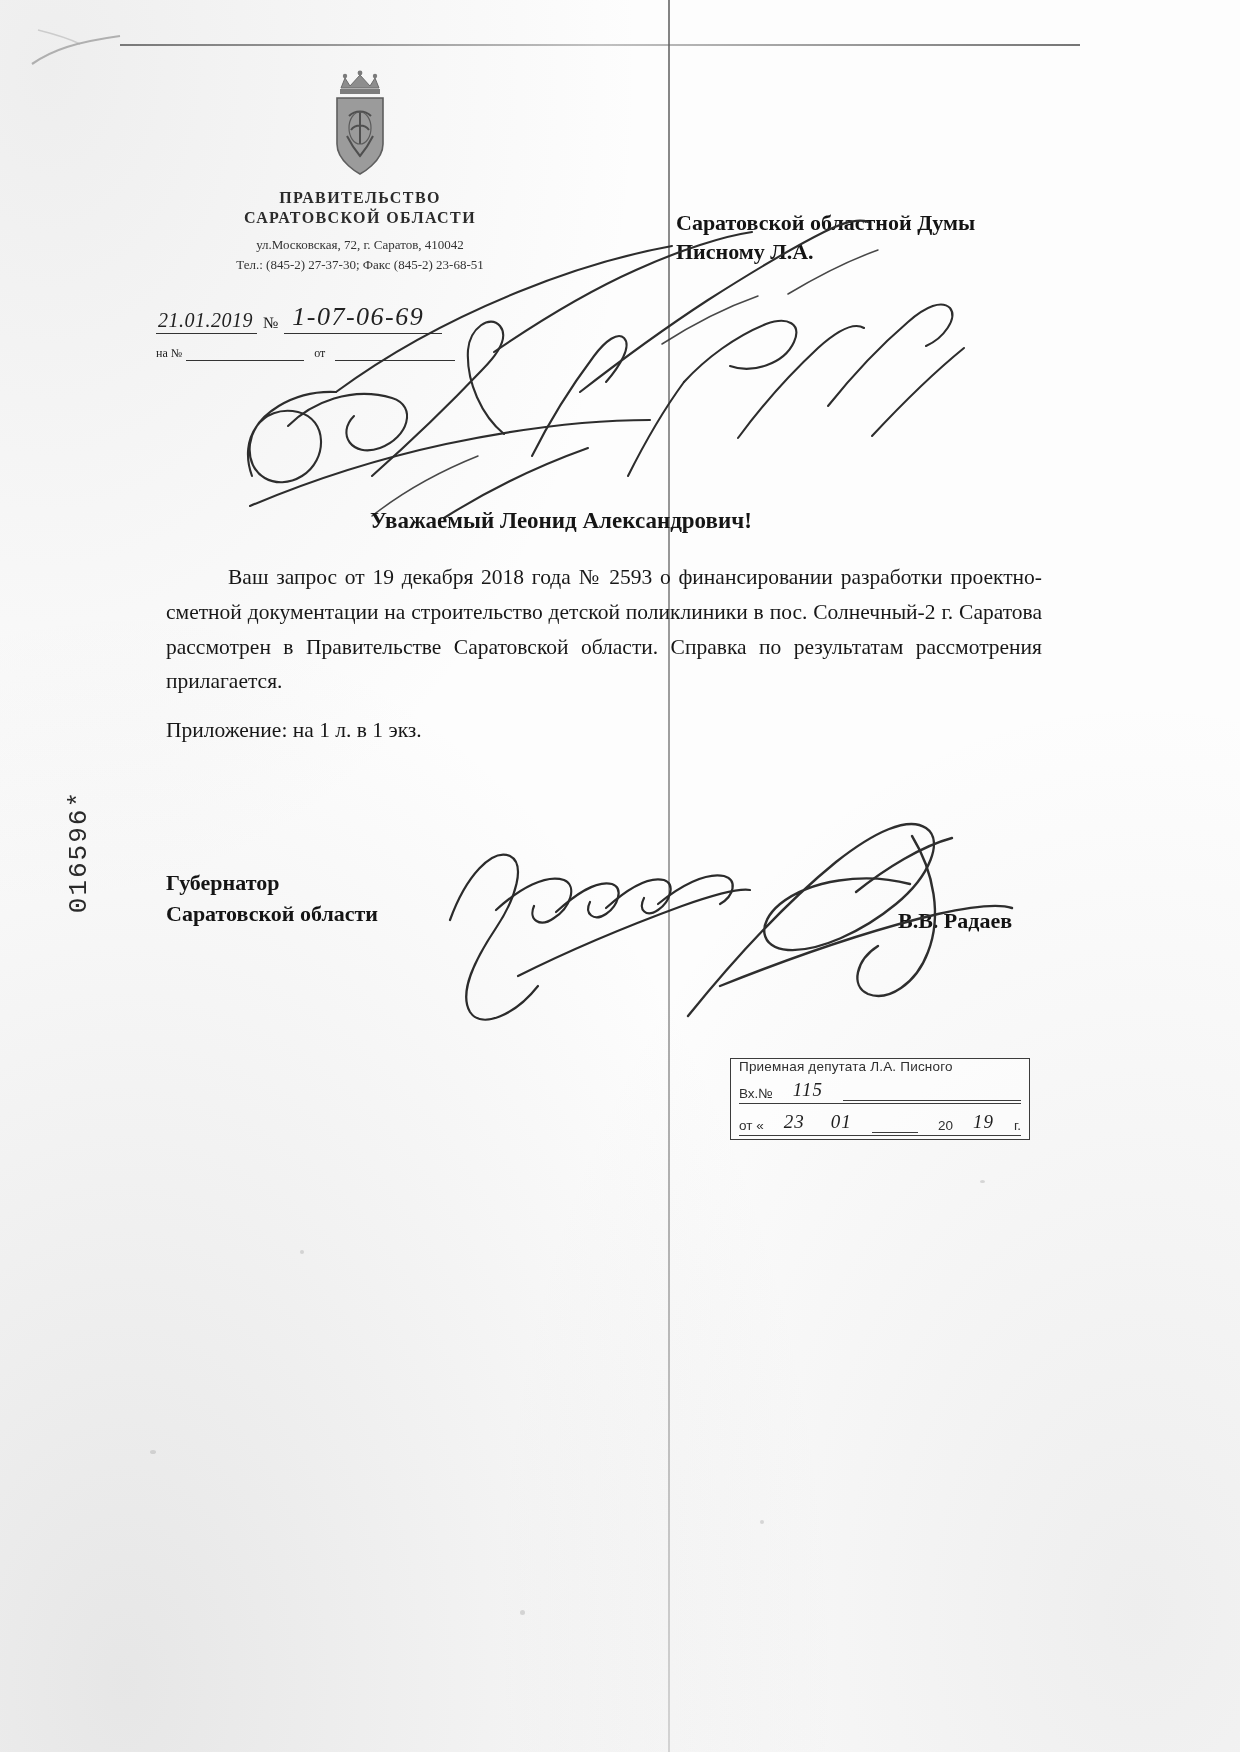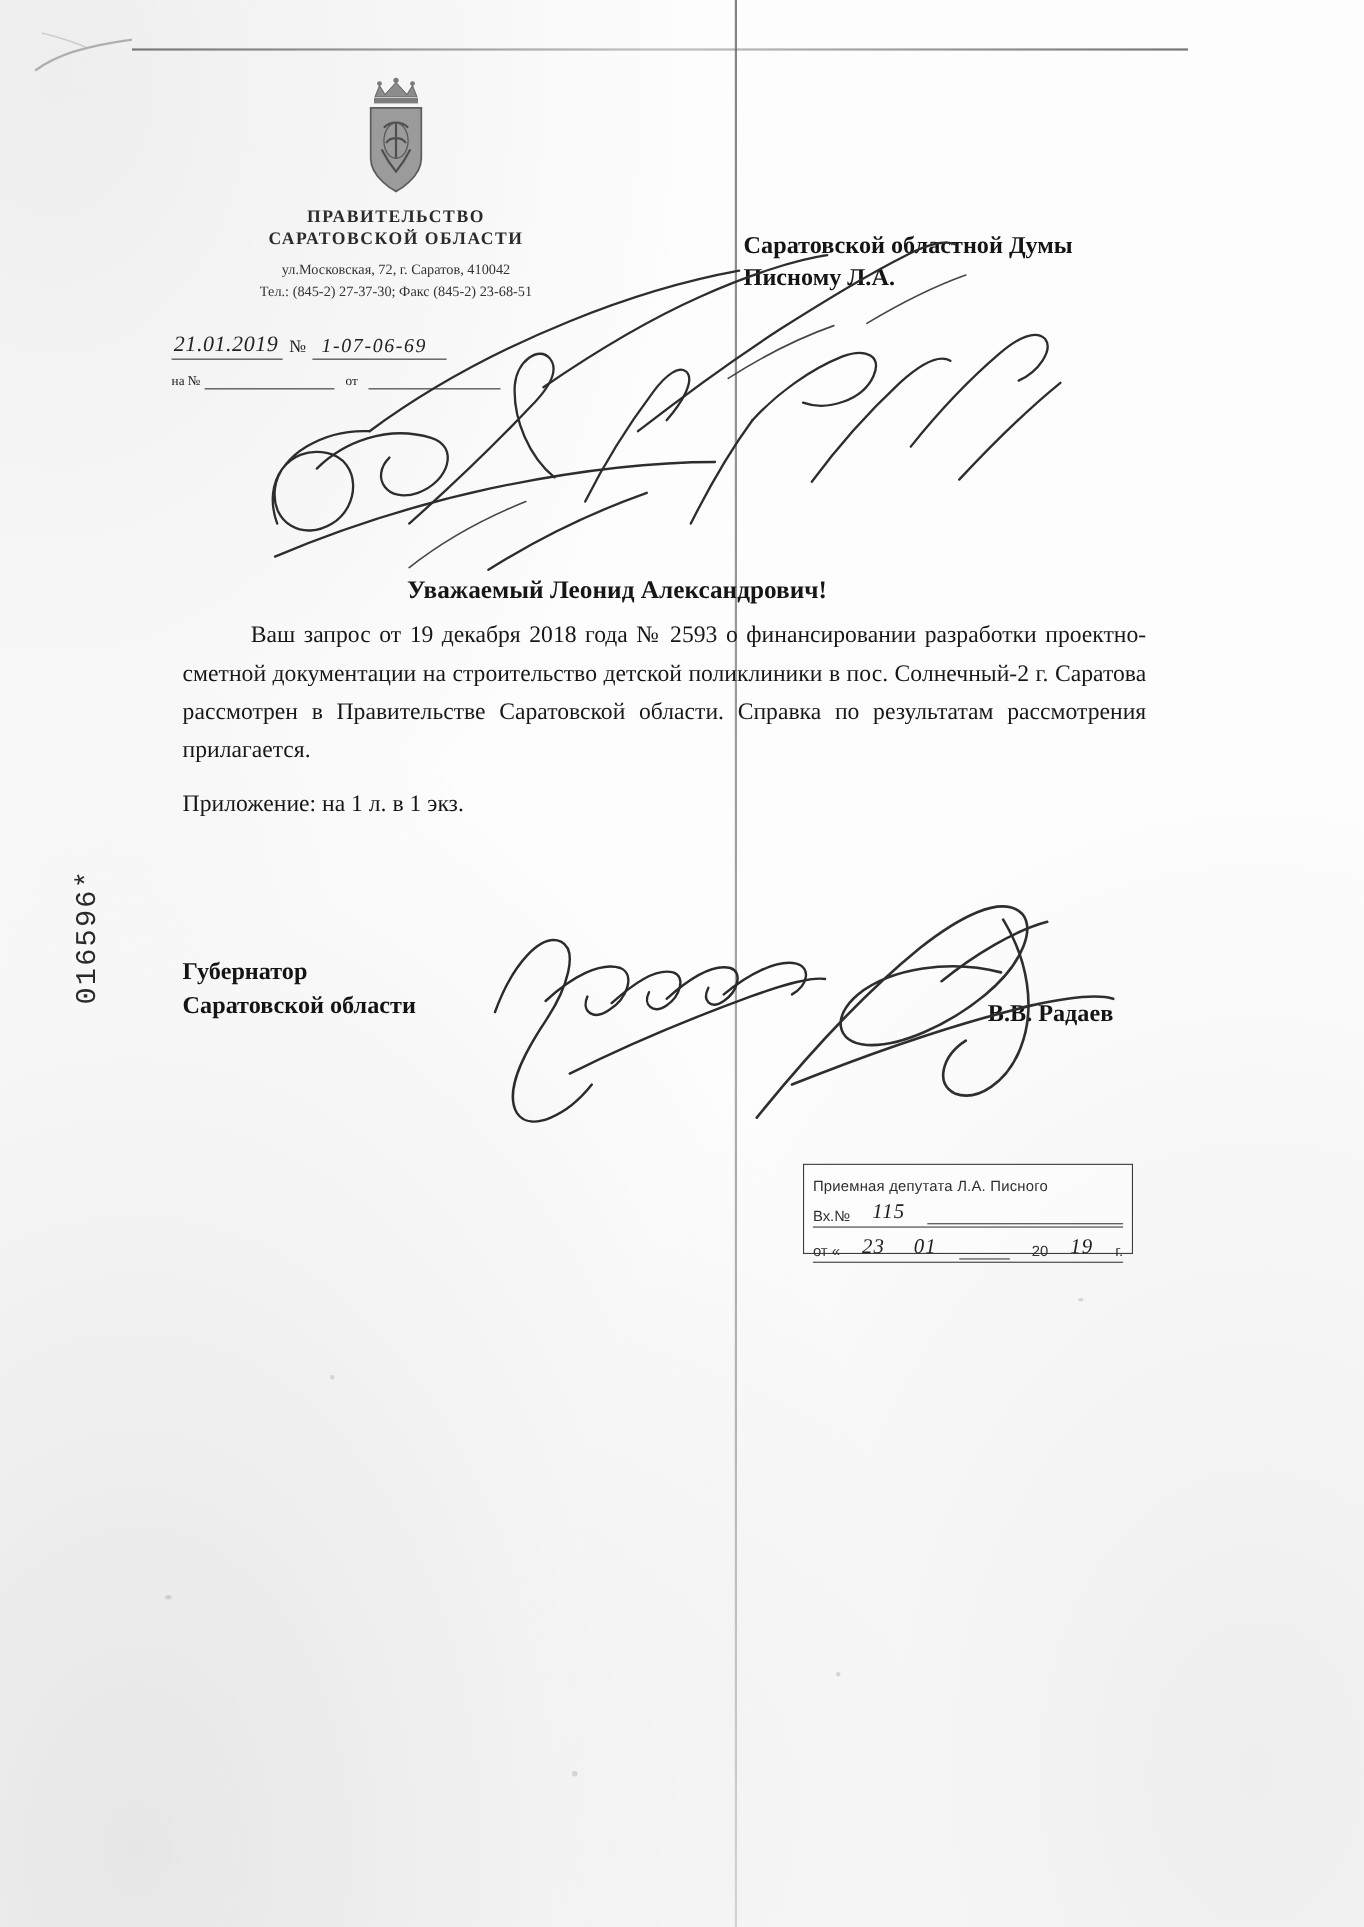--- a/index.html
+++ b/index.html
@@ -103,21 +103,21 @@
     font-size: 20px;
     color: #222;
     border-bottom: 1.6px solid #333;
     padding: 0 4px 1px 2px;
     letter-spacing: .5px;
   }
   .ref-no-label { font-size: 16px; padding-bottom: 2px; }
   .ref-no-value {
     font-family: "Liberation Serif", serif;
     font-style: italic;
-    font-size: 18px;
+    font-size: 26px;
     border-bottom: 1.6px solid #333;
     padding: 0 18px 1px 8px;
     letter-spacing: 1.5px;
     color: #222;
   }
   .ref-row2 {
     margin-top: 12px;
     display: flex;
     align-items: flex-end;
     font-size: 12px;
@@ -135,21 +135,21 @@
     font-size: 22px;
     font-weight: bold;
     line-height: 1.33;
     color: #141414;
   }
 
   
   .salutation {
     position: absolute;
     left: 370px;
-    top: 524px;
+    top: 508px;
     font-size: 23px;
     font-weight: bold;
     color: #161616;
   }
   .body-text {
     position: absolute;
     left: 166px;
     top: 560px;
     width: 876px;
     font-size: 21.5px;
@@ -201,21 +201,21 @@
   }
 
   
   .stamp {
     position: absolute;
     left: 730px;
     top: 1058px;
     width: 300px;
     height: 82px;
     border: 1.6px solid #3c3c3c;
-    padding: 12px 8px;
+    padding: 0 8px;
     box-sizing: border-box;
     font-family: "Liberation Sans", sans-serif;
     font-size: 13.5px;
     color: #2f2f2f;
     background: rgba(255,255,255,0.55);
   }
   .stamp-title { letter-spacing: .2px; white-space: nowrap; }
   .stamp-row {
     display: flex;
     align-items: flex-end;

